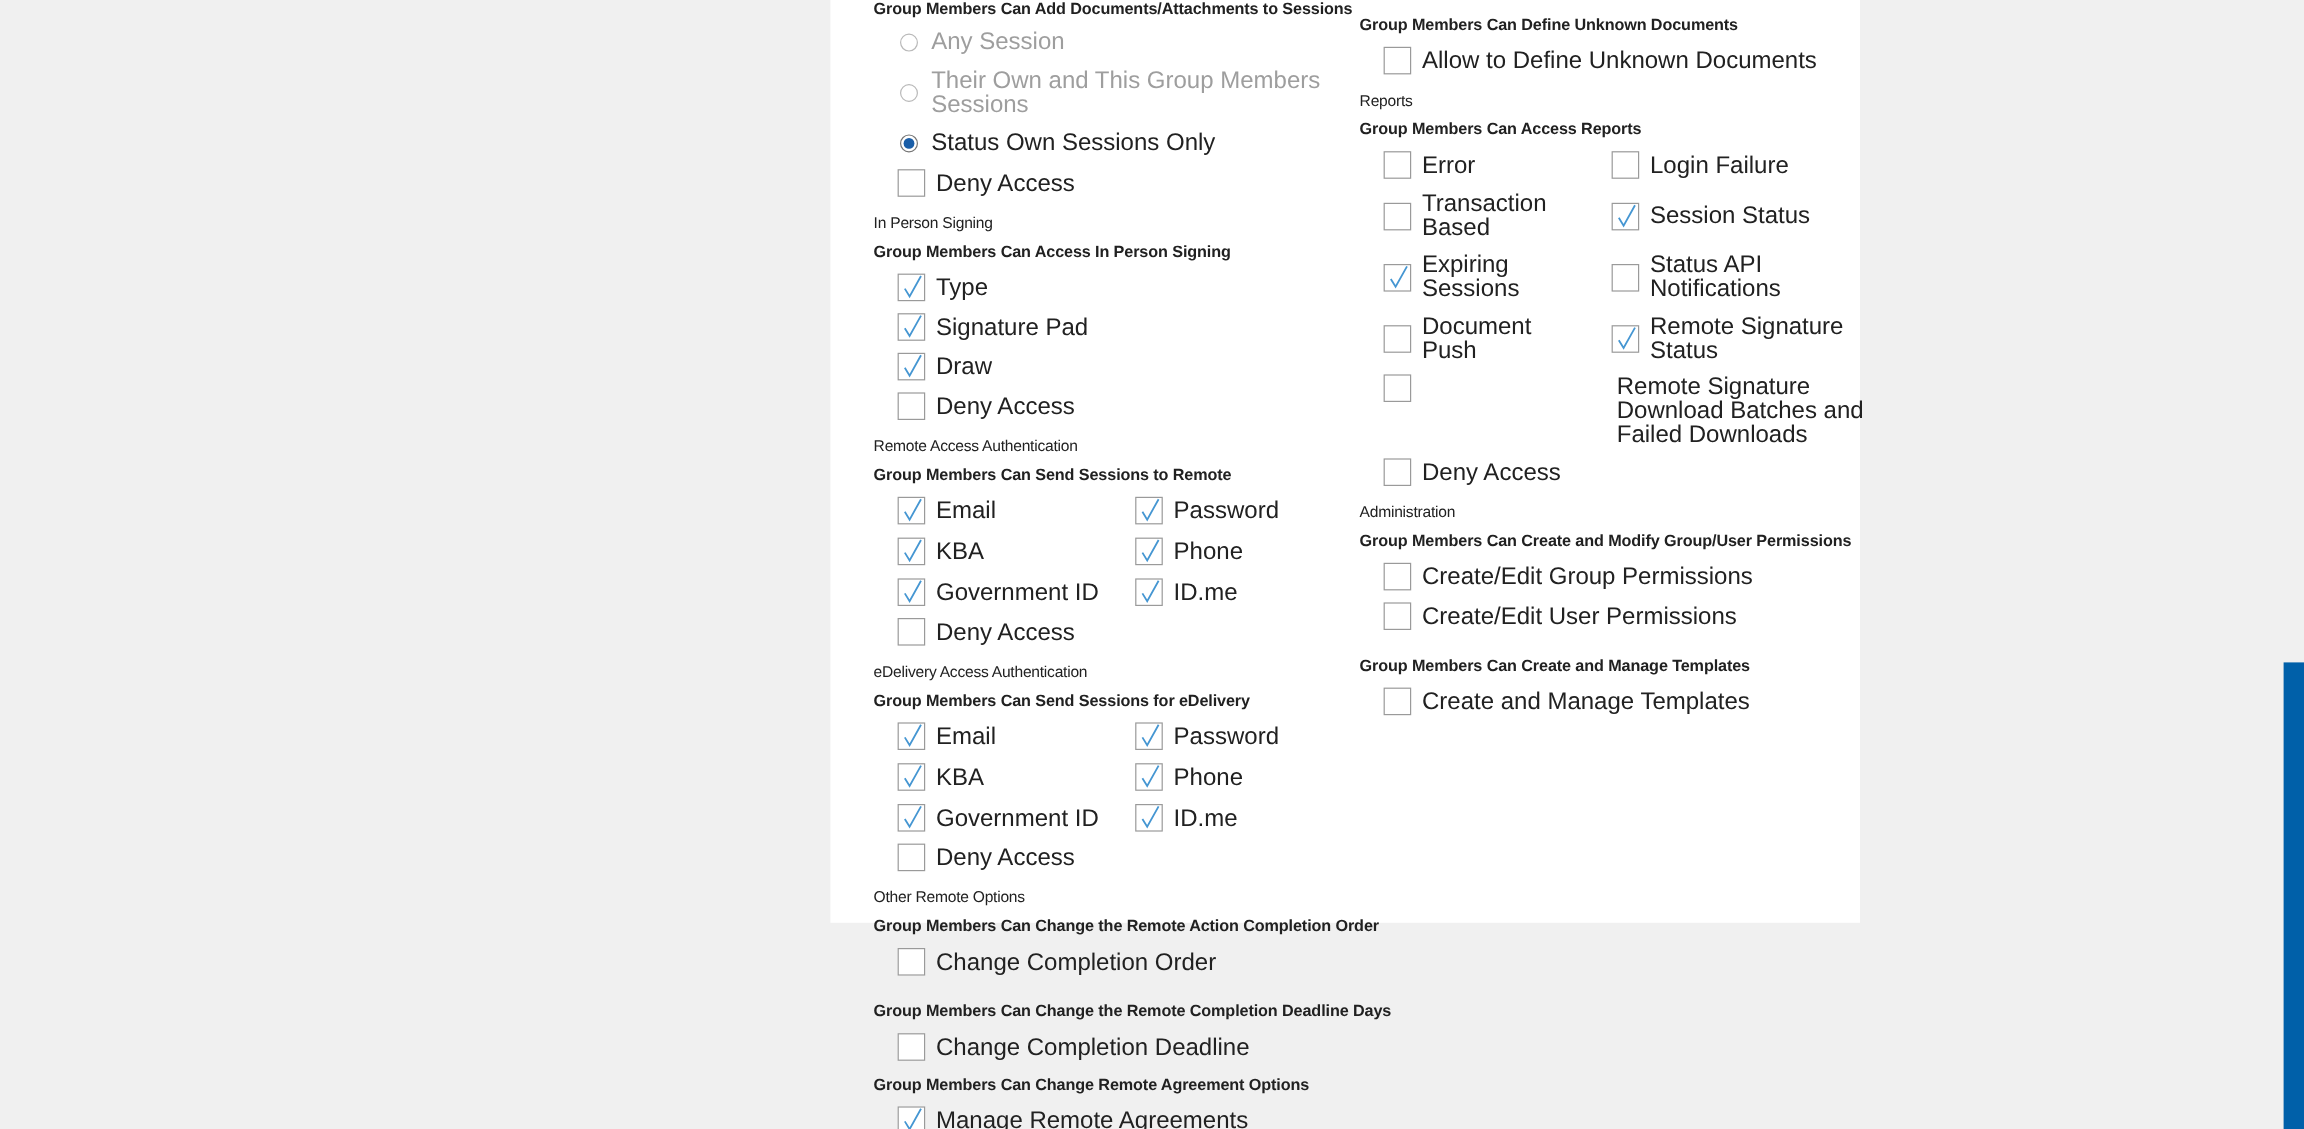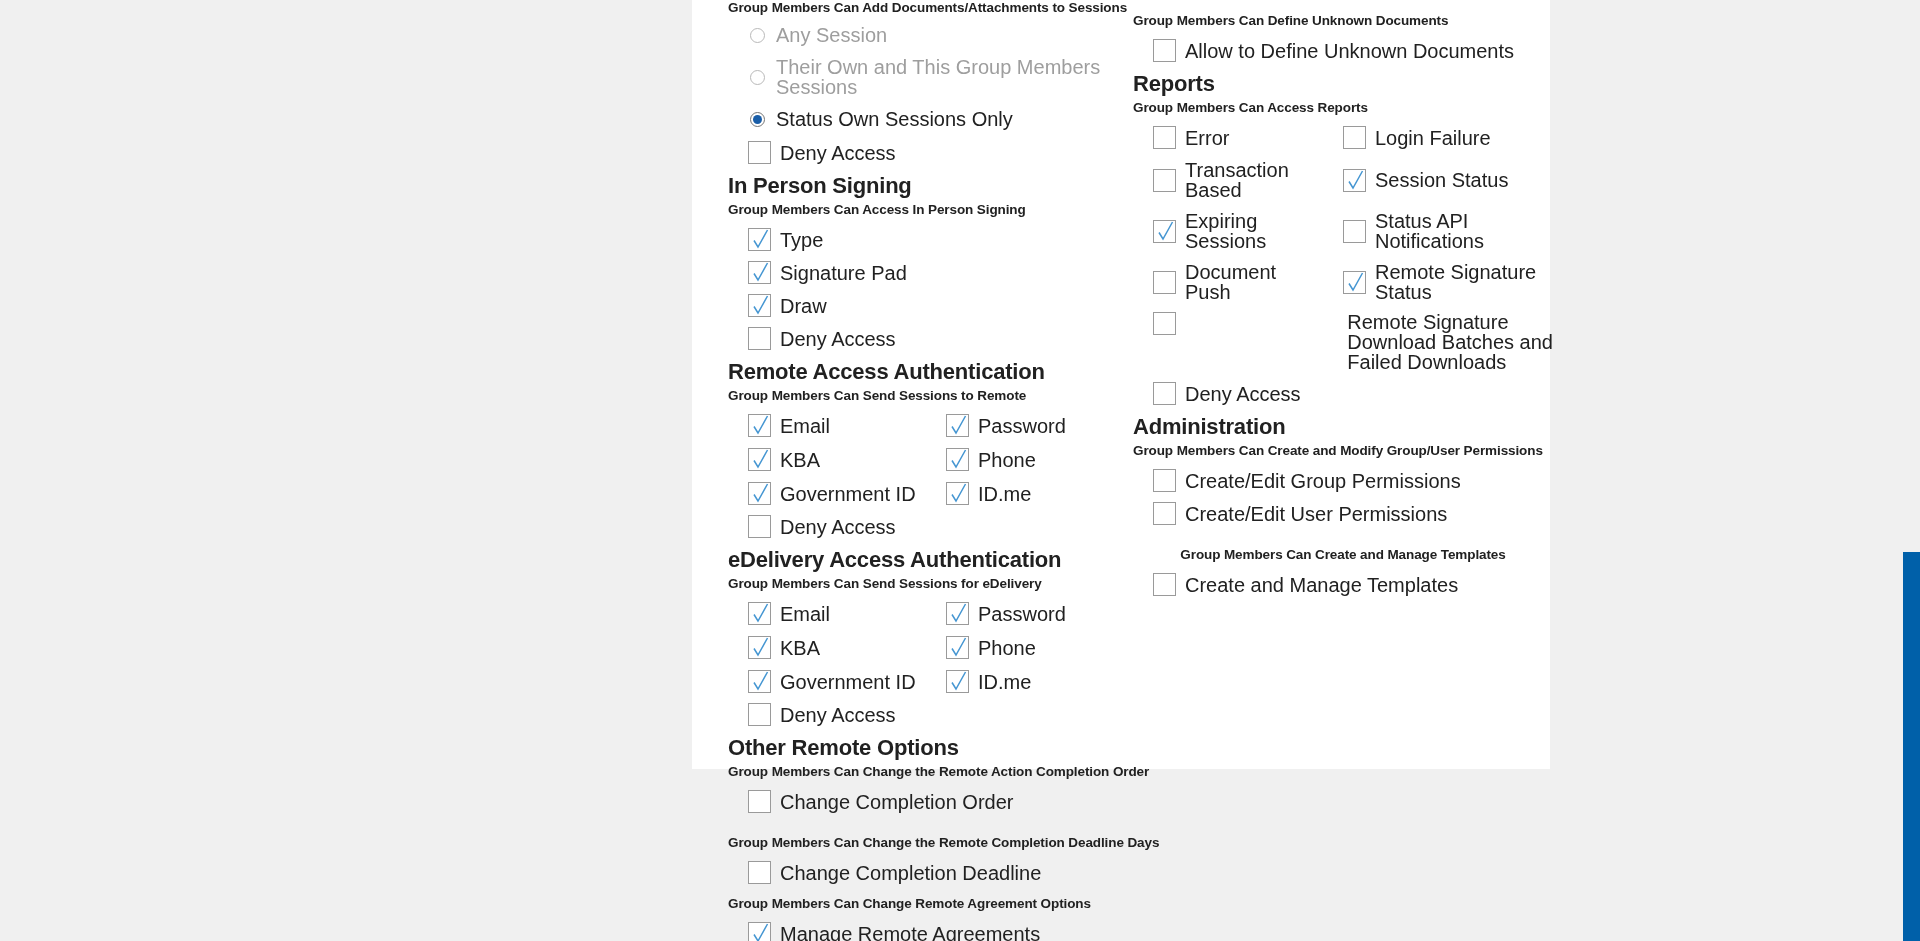--- a/index.html
+++ b/index.html
@@ -30,35 +30,35 @@
     position: absolute;
     top: 0;
   }
   .col-left  { left: 36px;  width: 395px; }
   .col-right { left: 441px; top: 13px; width: 420px; }
 
   .block { margin-top: 12px; }
   .block:first-child { margin-top: 0; }
 
   .section-title {
-    font-size: 22px;
-    font-weight: bold;
+    font-size: 13px;
+    font-weight: normal;
     line-height: 20px;
     letter-spacing: -0.2px;
     white-space: nowrap;
   }
   .group-title {
     font-size: 13.5px;
     font-weight: bold;
     line-height: 16px;
     letter-spacing: -0.1px;
     white-space: nowrap;
   }
   .section-title + .group { margin-top: 6px; }
-  .group + .group { margin-top: 22px; text-align: center; }
+  .group + .group { margin-top: 22px; }
 
   .check-row {
     display: flex;
     align-items: center;
     gap: 9px;
     margin: 10px 0 0 20px;
   }
   .radio-row { margin: 9px 0 0 22px; gap: 11px; }
   .radio-row + .check-row { margin-top: 12px; }
   .check-row.multiline { align-items: flex-start; justify-content: space-between; }

